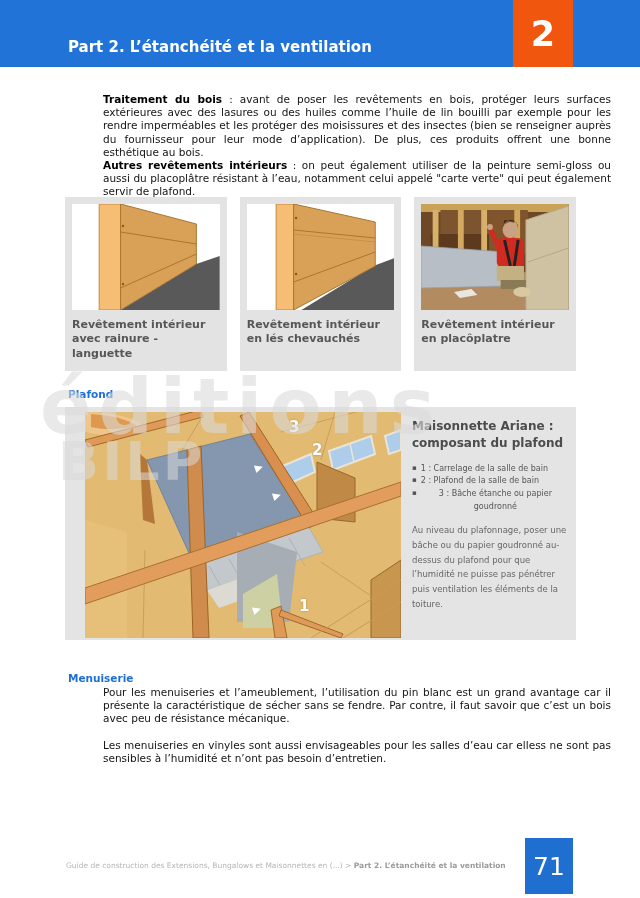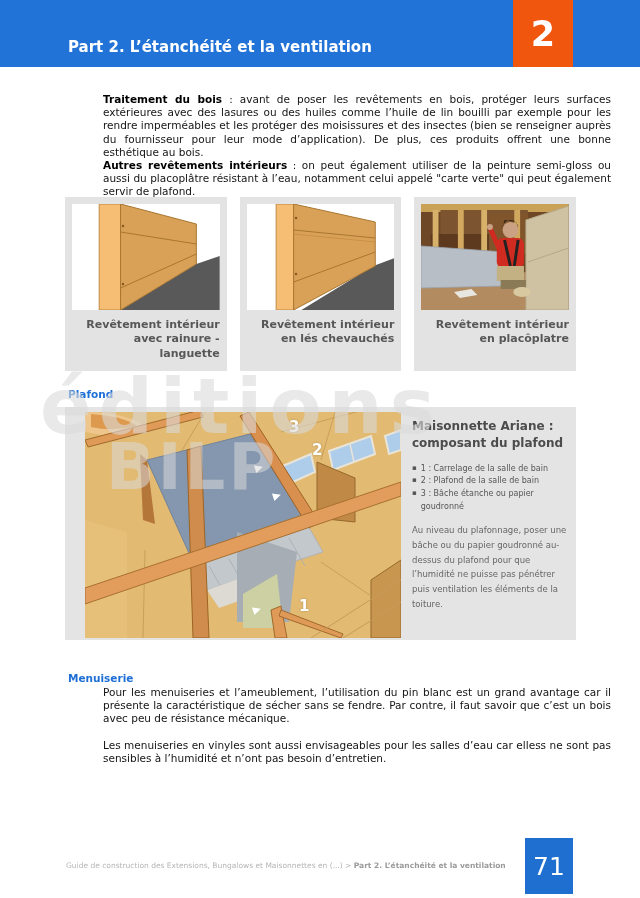--- a/index.html
+++ b/index.html
@@ -16,52 +16,52 @@
   .para{position:absolute;left:66px;width:508px;font-size:10.5px;line-height:13.2px;text-align:justify;color:#141414;margin-left:37px;}
   .para b{color:#000;}
   .p1{top:93px;}
   .p2{top:159px;}
 
   
   .gallery{position:absolute;left:65px;top:197px;width:511px;display:flex;gap:13px;}
   .card{flex:1;background:#e3e3e3;padding:7px 7px 10px;box-sizing:border-box;}
   .card-img{background:#ffffff;height:106px;overflow:hidden;}
   .card-img svg{display:block;width:100%;height:106px;}
-  .card-caption{margin-top:8px;font-size:11px;font-weight:bold;color:#575757;text-align:right;line-height:1.3;}
+  .card-caption{margin-top:8px;font-size:11px;font-weight:bold;color:#575757;text-align:left;line-height:1.3;}
 
   
   .section-heading{position:absolute;left:68px;font-size:10.5px;font-weight:bold;color:var(--heading-blue,#1d6fd6);}
   .h-plafond{top:388px;}
   .figure{position:absolute;left:65px;top:407px;width:511px;height:233px;background:#e4e4e4;}
   .figure-image{position:absolute;left:20px;top:5px;width:316px;height:226px;overflow:hidden;}
   .figure-image svg{display:block;width:316px;height:226px;}
   .marker{position:absolute;color:#ffffff;font-weight:bold;font-size:15px;text-shadow:0 0 2px rgba(90,70,30,.4);}
   .m3{left:204px;top:6px;} .m2{left:227px;top:29px;} .m1{left:214px;top:185px;}
   .ptr{position:absolute;width:0;height:0;border-left:8px solid #ffffff;border-top:4px solid transparent;
        border-bottom:4px solid transparent;transform:rotate(-18deg);}
   .a1{left:170px;top:52px;} .a2{left:188px;top:80px;} .a3{left:168px;top:194px;}
 
   .figure-panel{position:absolute;left:347px;top:11px;width:158px;}
   .figure-title{font-size:12px;font-weight:bold;color:#4c4c4c;line-height:1.4;}
-  .legend{margin:11px 0 0 0;padding:0;list-style:none;}
+  .legend{margin:11px 0 0 0;padding:0;list-style:none;text-align:center;}
   .legend li{display:flex;font-size:8px;color:#555;line-height:1.6;}
   .legend li::before{content:"▪";font-size:7px;margin-right:4px;color:#555;}
   .figure-note{margin-top:9px;font-size:8.5px;color:#666;line-height:1.75;}
 
   
   .h-menuiserie{top:672px;}
   .mp1{top:686px;}
   .mp2{top:739px;}
 
   
   .watermark{position:absolute;left:0;top:0;width:535px;height:898px;pointer-events:none;z-index:6;}
   .wm1{position:absolute;left:40px;top:362px;font-size:76px;font-weight:bold;letter-spacing:7px;
        color:rgba(219,219,219,0.60);white-space:nowrap;}
-  .wm2{position:absolute;left:58px;top:430px;font-size:64px;font-weight:bold;letter-spacing:3px;
-       color:rgba(216,216,216,0.55);margin-left:48px;}
+  .wm2{position:absolute;left:58px;top:430px;font-size:54px;font-weight:bold;letter-spacing:3px;
+       color:rgba(216,216,216,0.55);}
 
   
   .footer-breadcrumb{position:absolute;left:66px;top:861px;font-size:7.5px;color:#b5b5b5;}
   .footer-breadcrumb b{color:#9a9a9a;}
   .pagenum-box{position:absolute;left:525px;top:838px;width:48px;height:56px;background:var(--pagenum-blue,#1e6fd0);
                display:flex;align-items:center;justify-content:center;color:#fff;font-size:25px;}
 </style>
 </head>
 <body>
 

